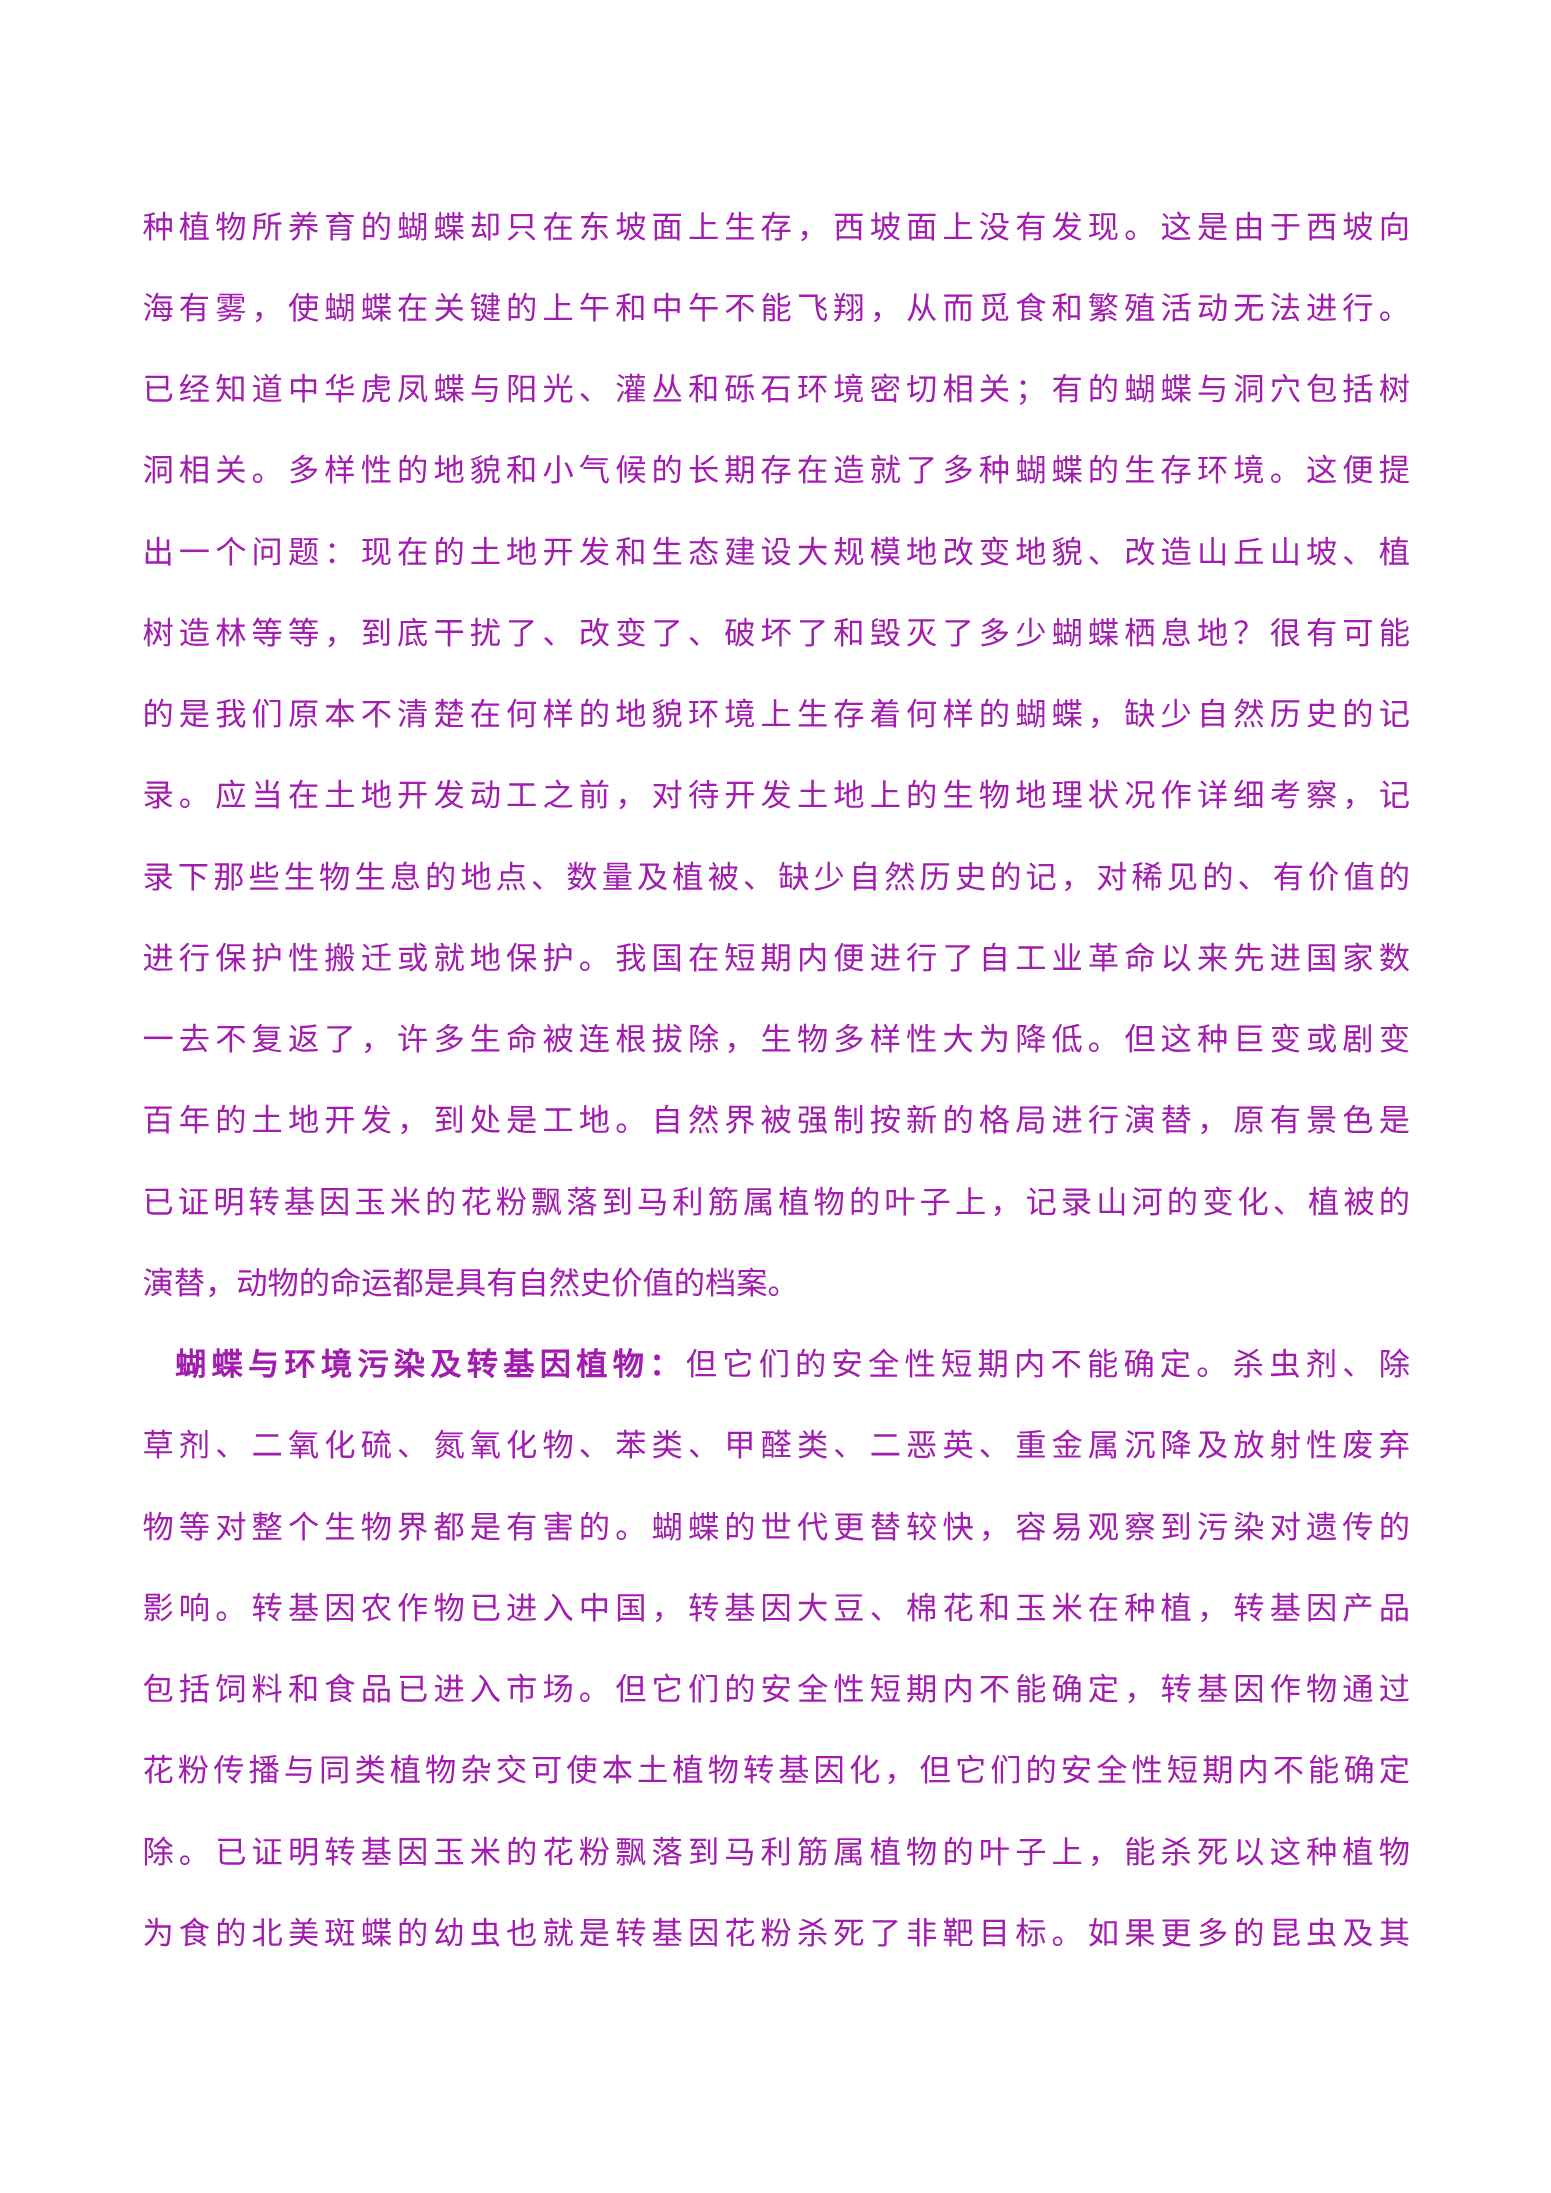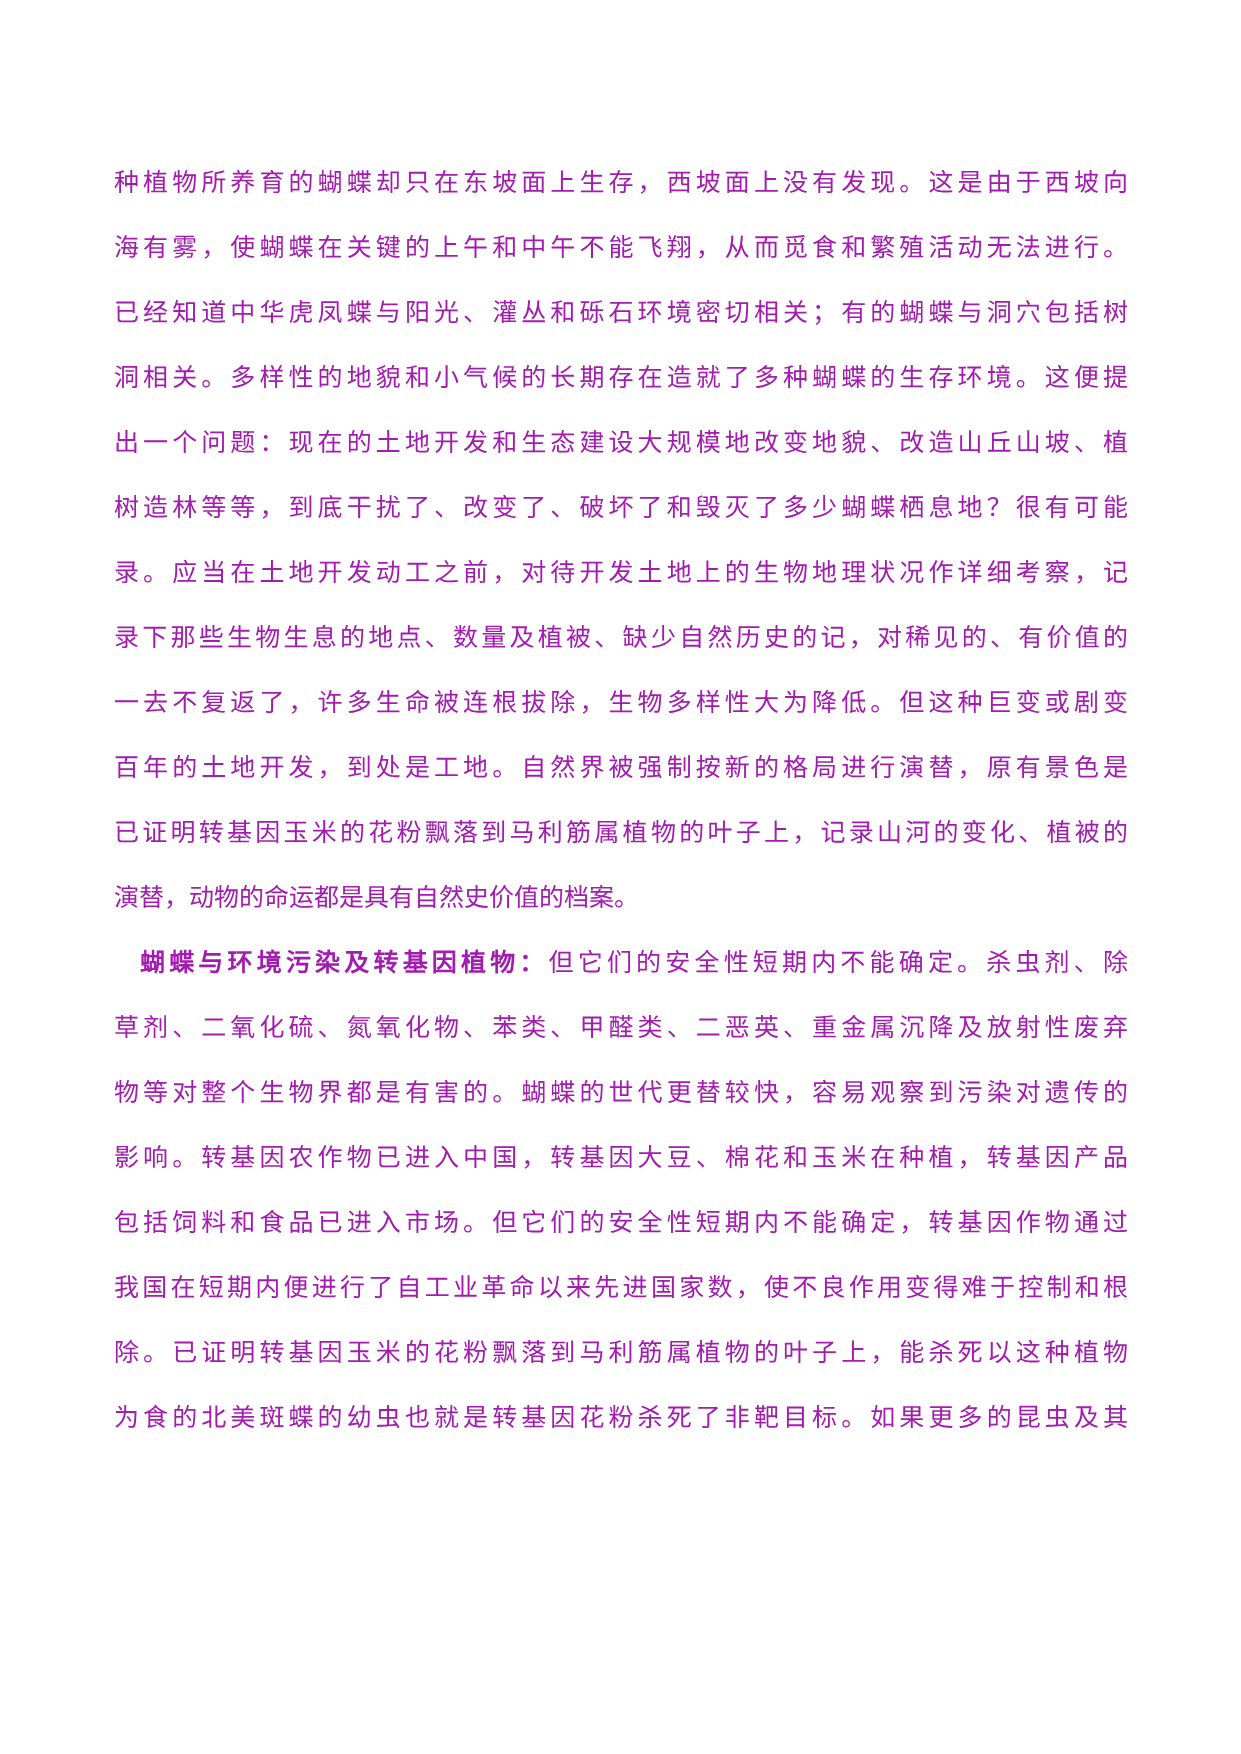--- a/index.html
+++ b/index.html
@@ -54,35 +54,37 @@
 <div class="page">
   <div class="content">
 
     <div class="paragraph">
       <div class="doc-line">种植物所养育的蝴蝶却只在东坡面上生存，西坡面上没有发现。这是由于西坡向</div>
       <div class="doc-line">海有雾，使蝴蝶在关键的上午和中午不能飞翔，从而觅食和繁殖活动无法进行。</div>
       <div class="doc-line">已经知道中华虎凤蝶与阳光、灌丛和砾石环境密切相关；有的蝴蝶与洞穴包括树</div>
       <div class="doc-line">洞相关。多样性的地貌和小气候的长期存在造就了多种蝴蝶的生存环境。这便提</div>
       <div class="doc-line">出一个问题：现在的土地开发和生态建设大规模地改变地貌、改造山丘山坡、植</div>
       <div class="doc-line">树造林等等，到底干扰了、改变了、破坏了和毁灭了多少蝴蝶栖息地？很有可能</div>
+      <div class="doc-line">的是我们原本不清楚在何样的地貌环境上生存着何样的蝴蝶，缺少自然历史的记</div>
       <div class="doc-line">录。应当在土地开发动工之前，对待开发土地上的生物地理状况作详细考察，记</div>
       <div class="doc-line">录下那些生物生息的地点、数量及植被、缺少自然历史的记，对稀见的、有价值的</div>
+      <div class="doc-line">进行保护性搬迁或就地保护。我国在短期内便进行了自工业革命以来先进国家数</div>
       <div class="doc-line">一去不复返了，许多生命被连根拔除，生物多样性大为降低。但这种巨变或剧变</div>
       <div class="doc-line">百年的土地开发，到处是工地。自然界被强制按新的格局进行演替，原有景色是</div>
       <div class="doc-line">已证明转基因玉米的花粉飘落到马利筋属植物的叶子上，记录山河的变化、植被的</div>
       <div class="doc-line short">演替，动物的命运都是具有自然史价值的档案。</div>
     </div>
 
     <div class="paragraph">
       <div class="doc-line indent">
         <span class="heading">蝴蝶与环境污染及转基因植物：</span><span>但它们的安全性短期内不能确定。杀虫剂、除</span>
       </div>
       <div class="doc-line">草剂、二氧化硫、氮氧化物、苯类、甲醛类、二恶英、重金属沉降及放射性废弃</div>
       <div class="doc-line">物等对整个生物界都是有害的。蝴蝶的世代更替较快，容易观察到污染对遗传的</div>
       <div class="doc-line">影响。转基因农作物已进入中国，转基因大豆、棉花和玉米在种植，转基因产品</div>
       <div class="doc-line">包括饲料和食品已进入市场。但它们的安全性短期内不能确定，转基因作物通过</div>
-      <div class="doc-line">我国在短期内便进行了自工业革命以来先进国家数，使不良作用变得难于控制和根</div>
+      <div class="doc-line">花粉传播与同类植物杂交可使本土植物转基因化，但它们的安全性短期内不能确定</div>
       <div class="doc-line">除。已证明转基因玉米的花粉飘落到马利筋属植物的叶子上，能杀死以这种植物</div>
       <div class="doc-line">为食的北美斑蝶的幼虫也就是转基因花粉杀死了非靶目标。如果更多的昆虫及其</div>
     </div>
 
   </div>
 </div>
 
 </body></html>

